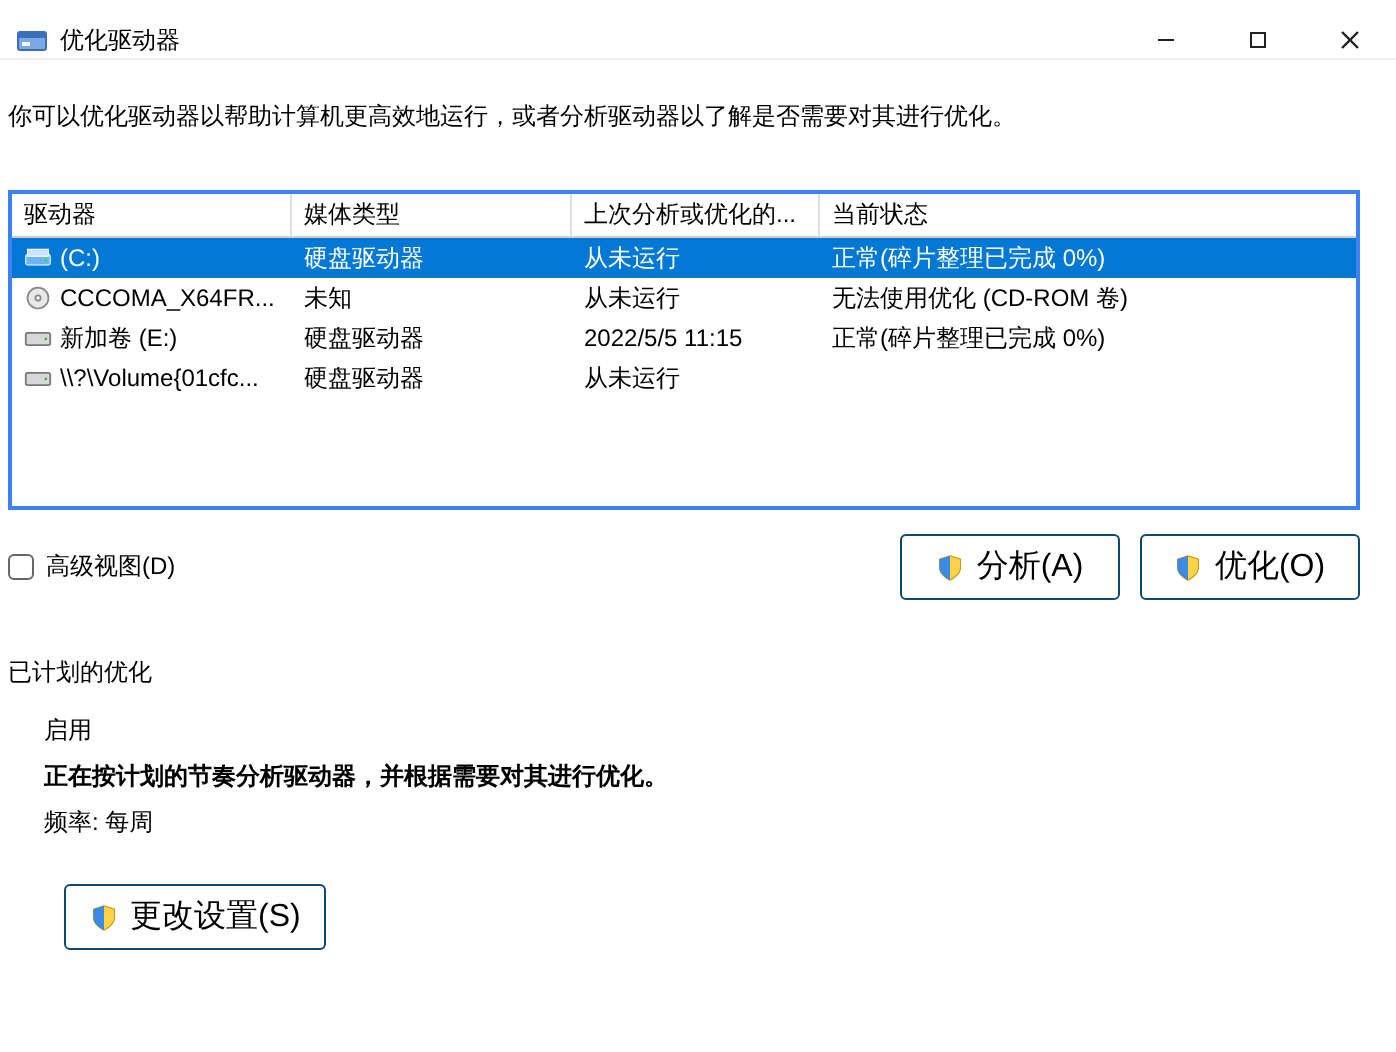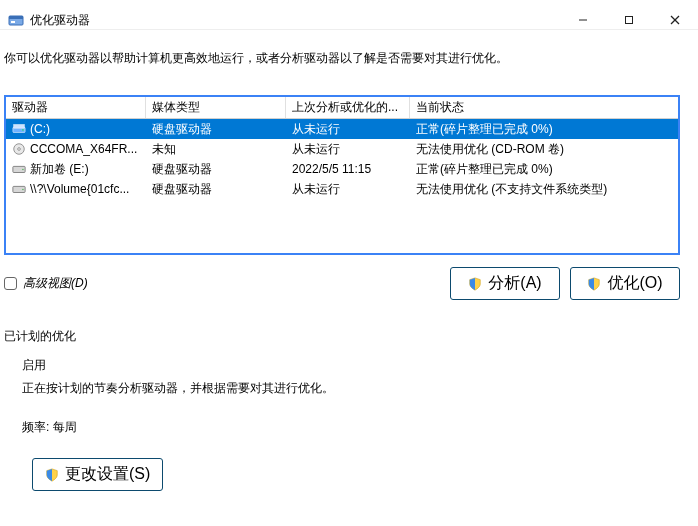--- a/index.html
+++ b/index.html
@@ -87,21 +87,21 @@
     cursor: default;
   }
   .shield {
     width: 14px; height: 14px; display: inline-block;
   }
   .section-title { margin-top: 28px; margin-bottom: 12px; }
   .scheduled { padding-left: 18px; }
   .scheduled-row { display: flex; align-items: flex-start; flex-direction: column; }
   .scheduled-text { flex: 1; }
   .scheduled-text .on { font-size: 12px; margin-bottom: 6px; }
-  .scheduled-text .desc { margin-bottom: 22px; }
+  .scheduled-text .desc { margin-bottom: 6px; font-weight: bold; }
   .scheduled-text .freq { margin-bottom: 22px; }
 </style>
 </head>
 <body>
 
 <div class="titlebar">
   <span class="titlebar-icon">
     <svg viewBox="0 0 16 16" width="16" height="16">
       <rect x="1" y="4" width="14" height="9" rx="1" fill="#7aa9e6" stroke="#3a6fb7"></rect>
       <rect x="1" y="4" width="14" height="3" fill="#3a6fb7"></rect>
@@ -190,27 +190,26 @@
             <span class="drive-icon">
               <svg width="14" height="14" viewBox="0 0 16 16">
                 <rect x="1" y="5" width="14" height="7" rx="1" fill="#d7d7d7" stroke="#777"></rect>
                 <circle cx="12.5" cy="8.5" r="0.8" fill="#42b34a"></circle>
               </svg>
             </span>
             <span>\\?\Volume{01cfc...</span>
           </div>
           <div class="col c2">硬盘驱动器</div>
           <div class="col c3">从未运行</div>
-          <div class="col c4">无法使用优化 (不支持文件系统类型)</div>
         </div>
       </div>
   </div>
 
   <div class="row-area">
-    <label style="display:flex;align-items:center;font-style:italic;">
+    <label style="display:flex;align-items:center;">
       <span class="checkbox"></span>
       <span>高级视图(D)</span>
     </label>
     <span class="row-spacer"></span>
     <div class="btn">
       <span class="shield">
         <svg viewBox="0 0 16 16" width="14" height="14">
           <path d="M8 1 L14 3 V8 C14 12 8 15 8 15 C8 15 2 12 2 8 V3 Z" fill="#ffd24a" stroke="#c99700" stroke-width="0.6"></path>
           <path d="M8 1 L8 15 C8 15 2 12 2 8 V3 Z" fill="#3b8ae6"></path>
         </svg>

